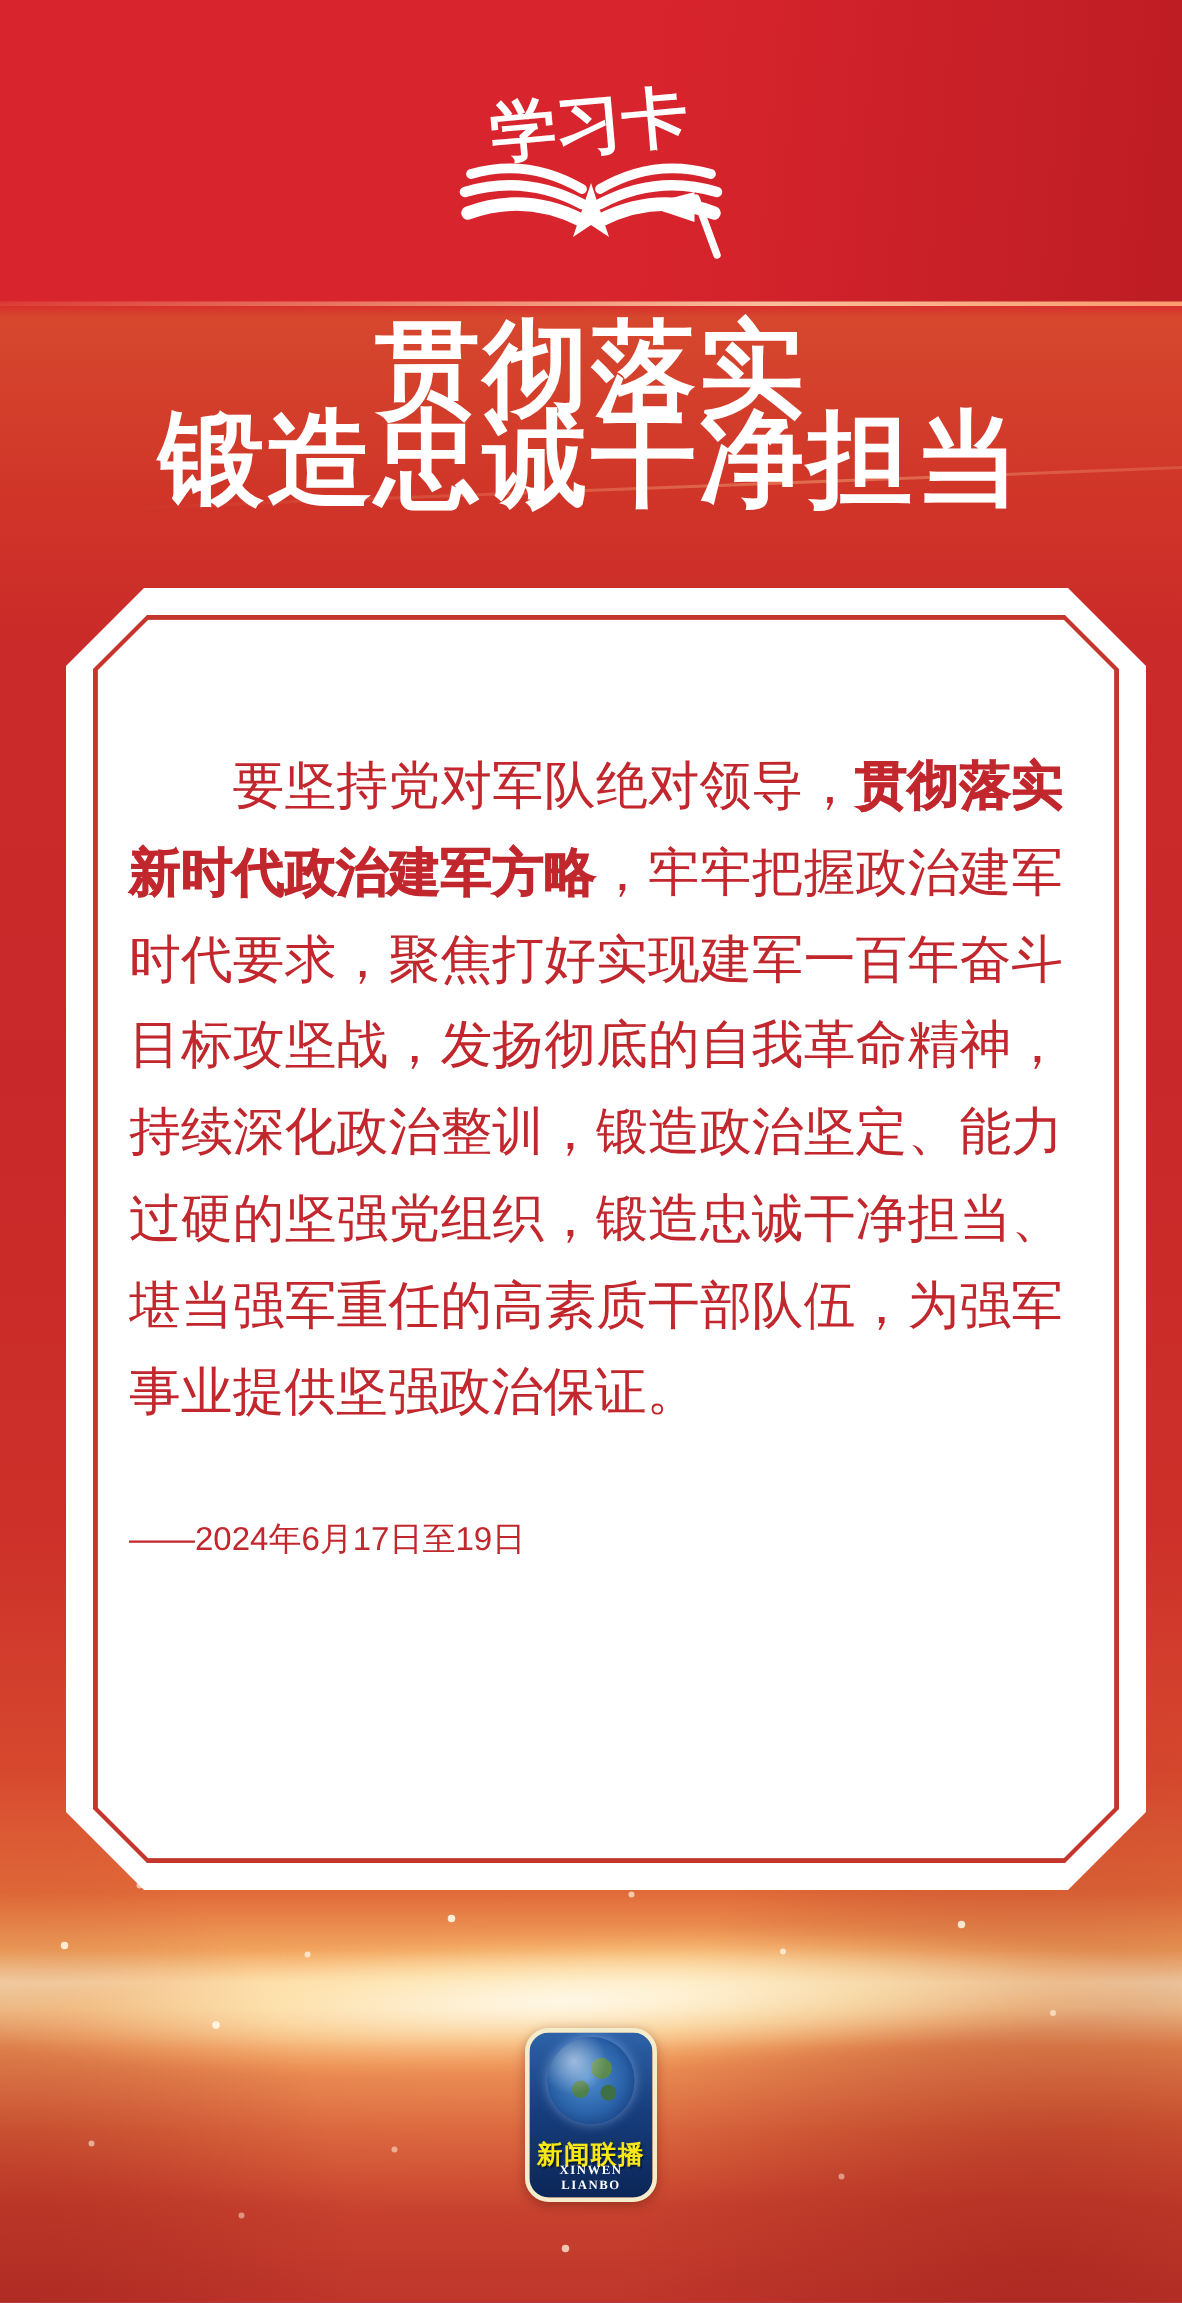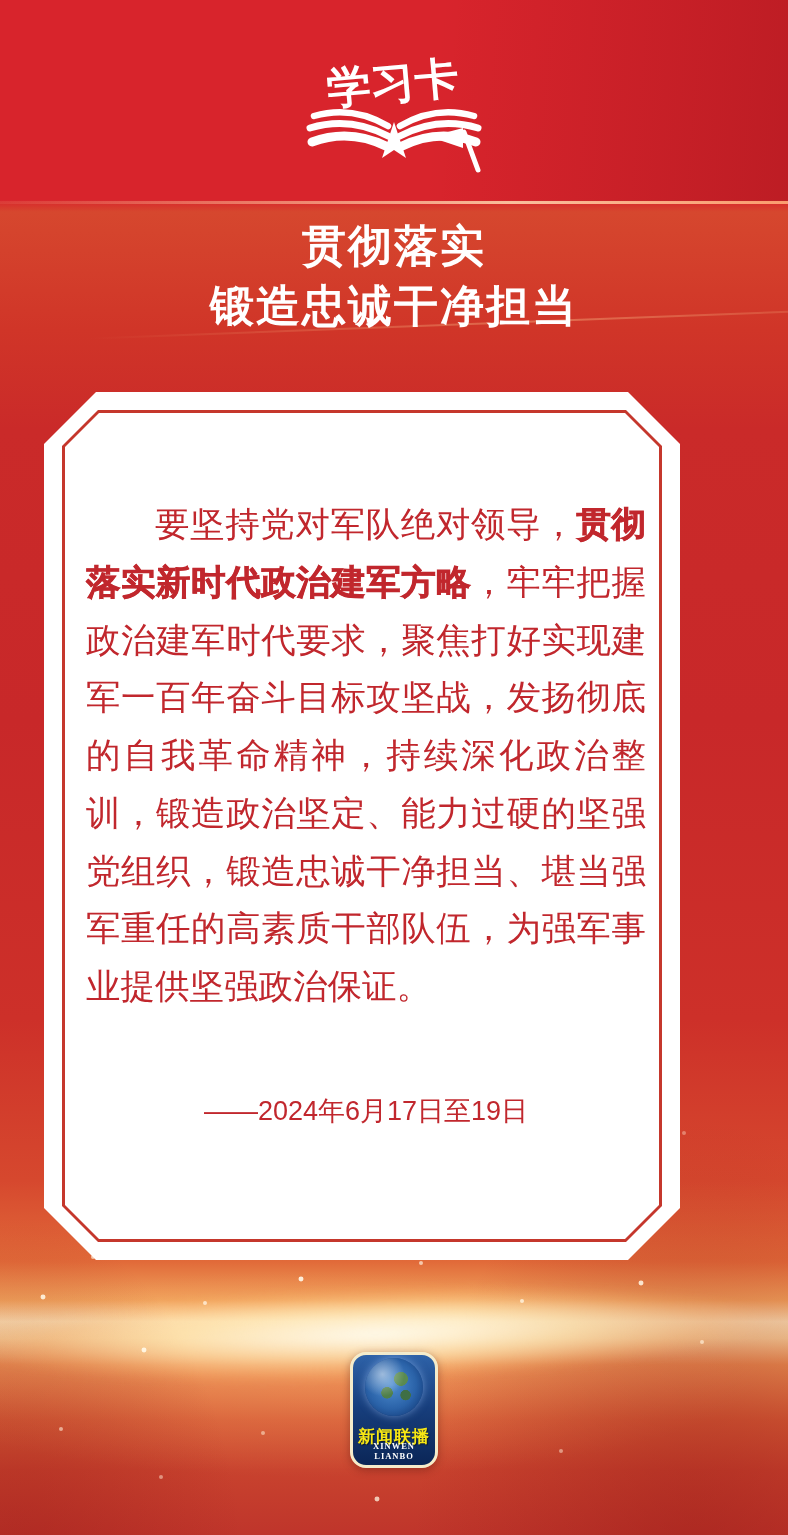--- a/index.html
+++ b/index.html
@@ -70,26 +70,26 @@
       560px 1450px 0 1px  rgba(255,235,215,.5);
   }
 
   
   .logo-top{ position:absolute; top:56px; left:50%; transform:translateX(-50%); }
 
   
   .title{
     position:absolute; top:216px; left:0; width:100%;
     text-align:center; color:#ffffff; font-weight:900;
-    font-size:44px; line-height:60px; letter-spacing:2px;
+    font-size:70px; line-height:60px; letter-spacing:2px;
   }
 
   
   .card{
-    position:absolute; left:44px; top:392px; width:636px; height:868px;
+    position:absolute; left:44px; top:392px; width:720px; height:868px;
     background:#ffffff;
     clip-path:polygon(52px 0, calc(100% - 52px) 0, 100% 52px,
       100% calc(100% - 52px), calc(100% - 52px) 100%, 52px 100%,
       0 calc(100% - 52px), 0 52px);
   }
   .frame{
     position:absolute; inset:18px; background:#c5372c;
     clip-path:polygon(36px 0, calc(100% - 36px) 0, 100% 36px,
       100% calc(100% - 36px), calc(100% - 36px) 100%, 36px 100%,
       0 calc(100% - 36px), 0 36px);
@@ -102,21 +102,21 @@
   }
   .card-content{
     position:absolute; inset:0; padding:104px 34px 0 42px;
     color:#c1272d;
   }
   .quote-text{
     font-size:34.5px; line-height:1.675; text-indent:2em;
     letter-spacing:0; text-align:justify; width:18.05em; max-width:100%;
   }
   .quote-bold{ font-weight:900; -webkit-text-stroke:.7px currentColor; }
-  .attribution{ margin-top:72px; text-align:center; font-size:27px; line-height:46px; }
+  .attribution{ margin-top:45px; text-align:left; font-size:22px; line-height:46px; }
 
   
   .app-icon{
     position:absolute; left:50%; top:1352px; transform:translateX(-50%);
     width:88px; height:116px; border-radius:16px;
     border:3px solid #f5eccb;
     background:linear-gradient(180deg,#2e62a8 0%, #173e7c 48%, #0b2657 100%);
     box-shadow:0 2px 8px rgba(60,10,10,.35);
   }
   .globe{

